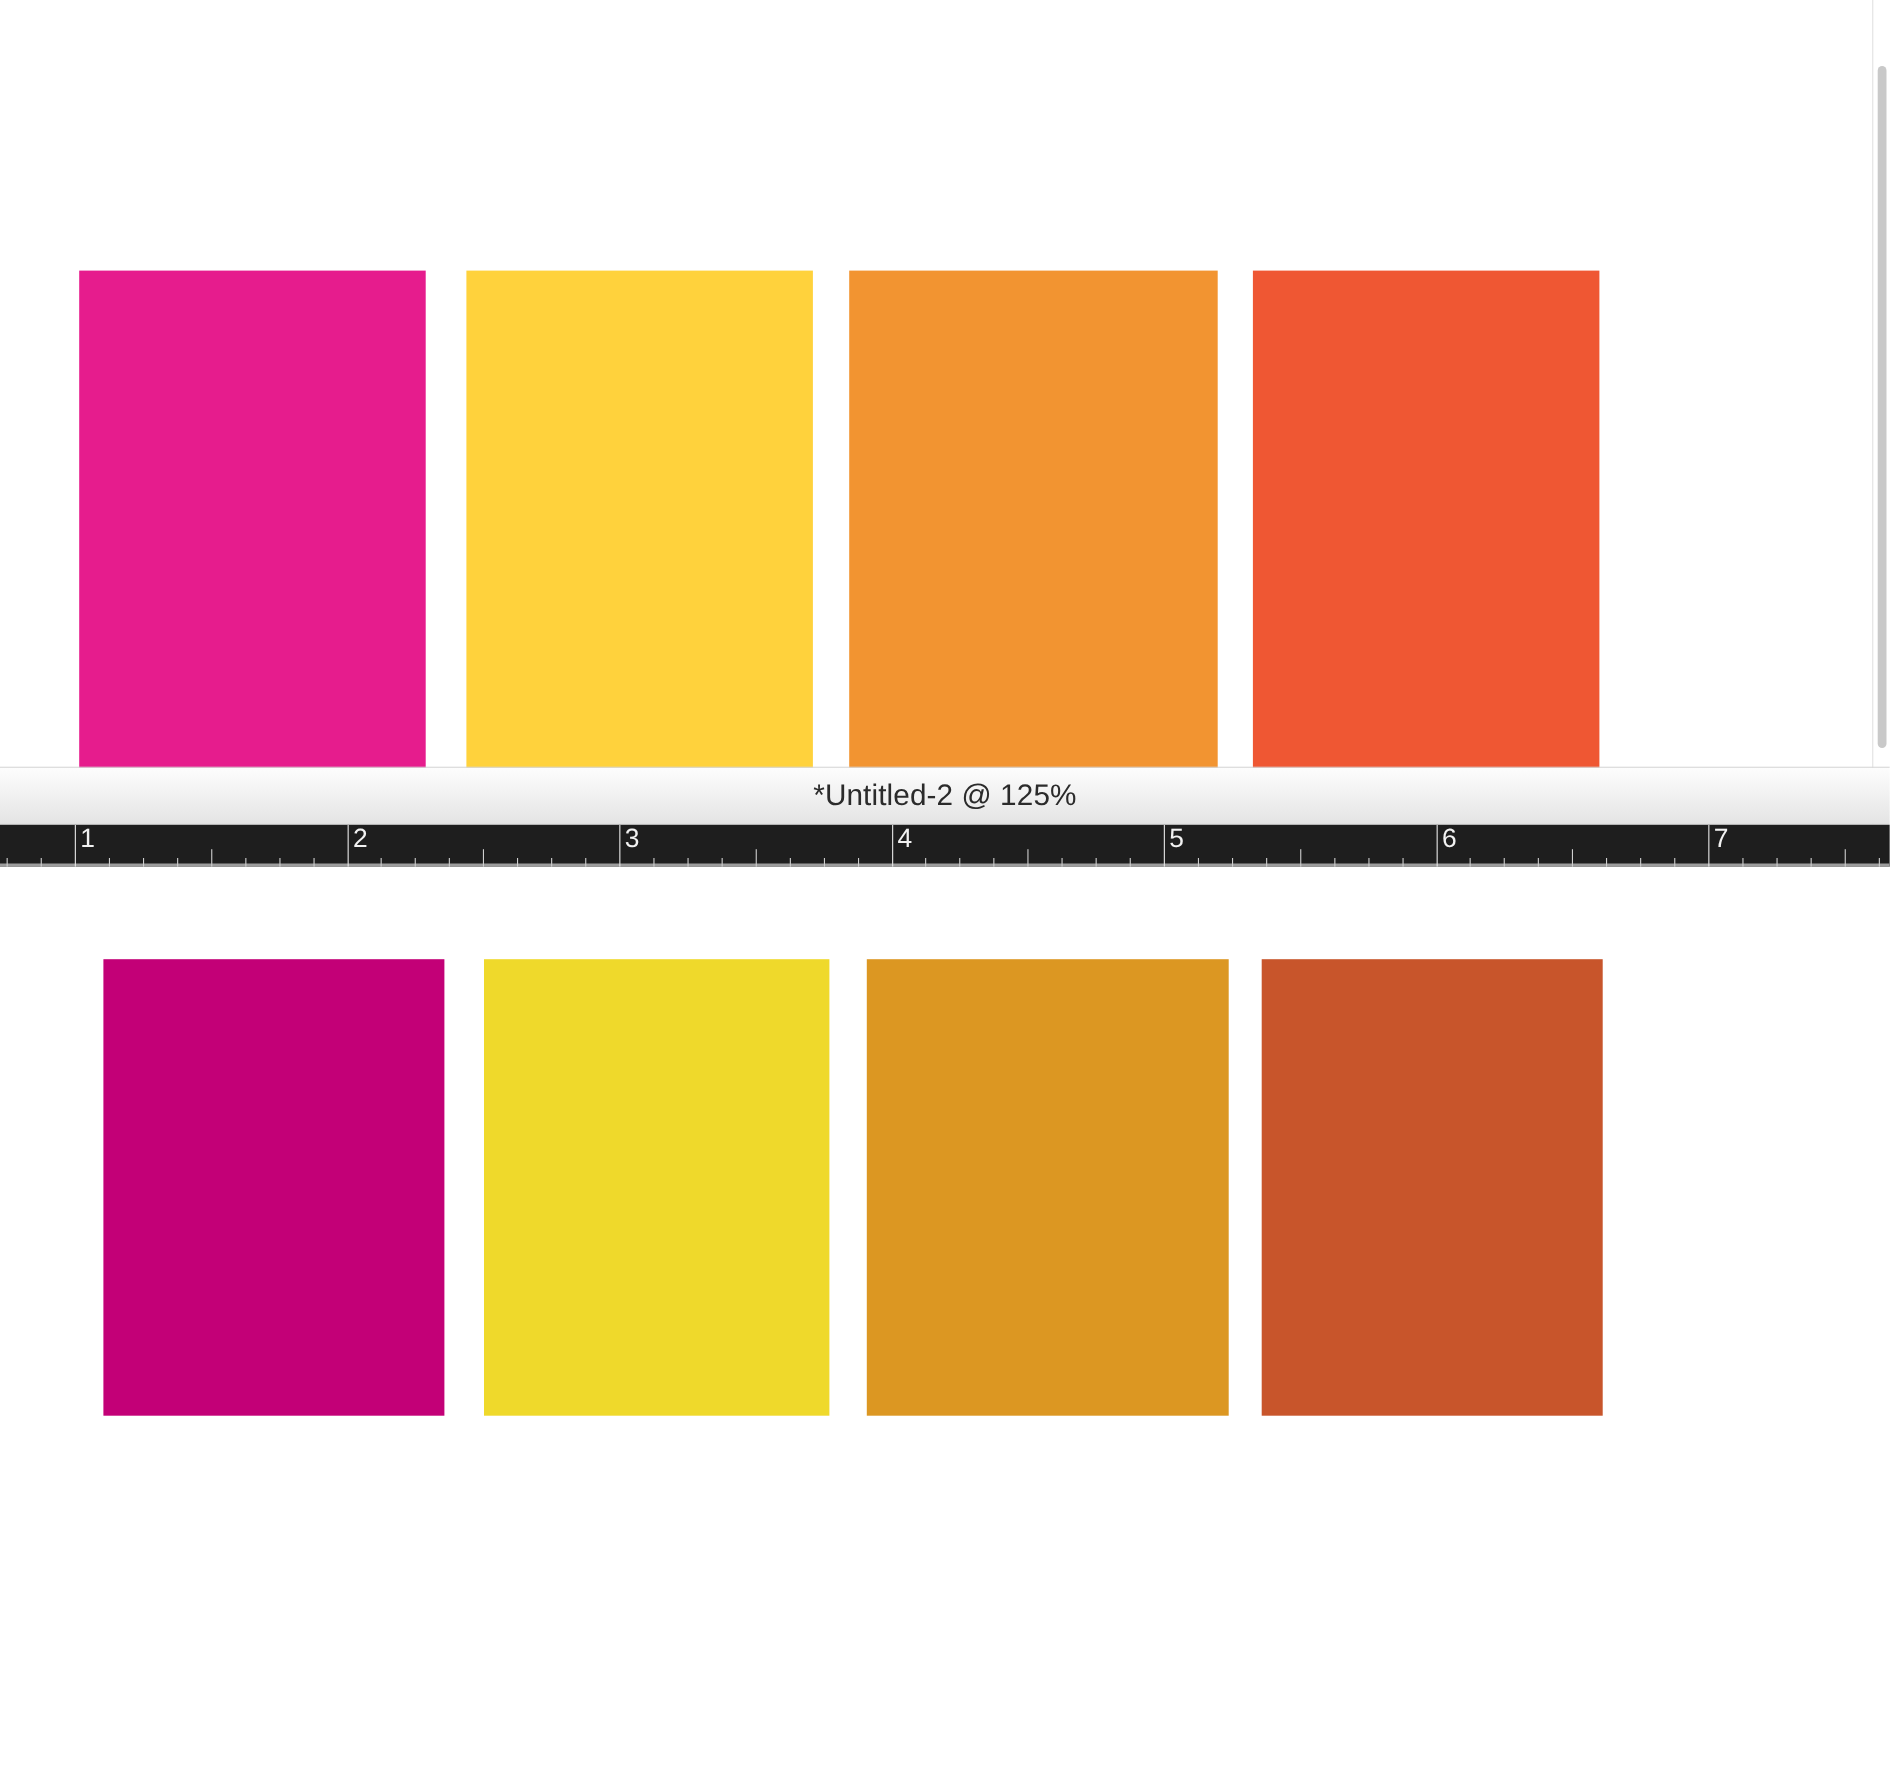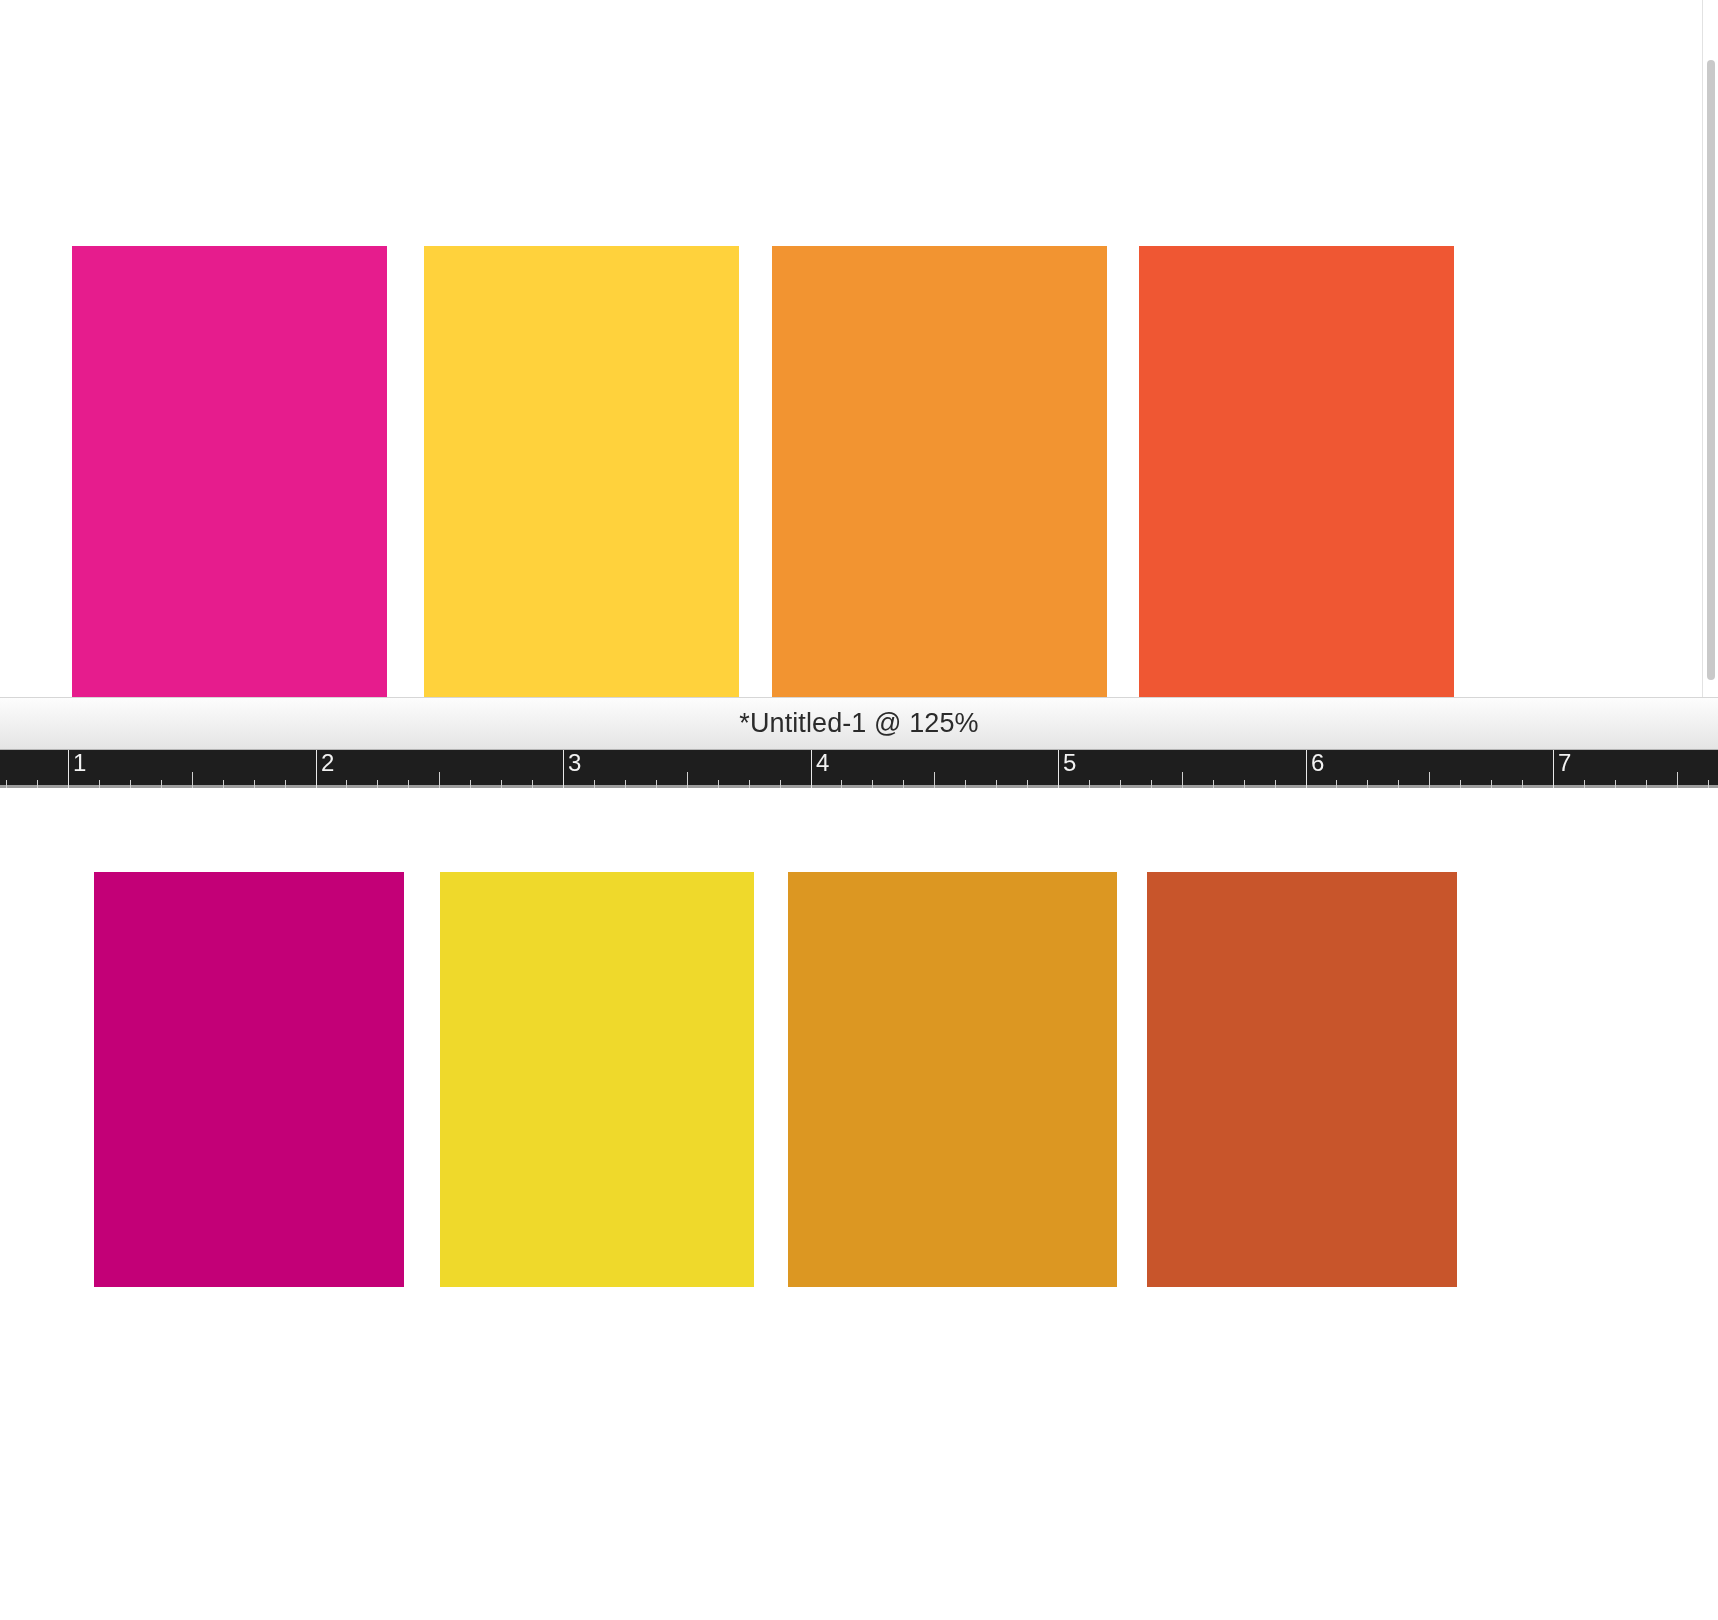--- a/index.html
+++ b/index.html
@@ -182,21 +182,21 @@
         <div class="swatch sw-t3" style="background-color: rgb(239, 87, 51);"></div>
       </div>
     </div>
 
     <div class="vscrollbar-track">
       <div class="vscrollbar-thumb"></div>
     </div>
   </div>
 
   <div class="title-bar">
-    <span class="title-text">*Untitled-1 @ 125%</span>
+    <span class="title-text">*Untitled-2 @ 125%</span>
   </div>
 
   <div class="ruler" id="ruler">
     <div class="ruler-bottom-edge"></div>
   <div class="ruler-tick minor" style="left: 6px;"></div>
       <div class="ruler-tick minor" style="left: 37px;"></div>
       <div class="ruler-tick major" style="left: 68px;"></div>
       <div class="ruler-tick minor" style="left: 99px;"></div>
       <div class="ruler-tick minor" style="left: 130px;"></div>
       <div class="ruler-tick minor" style="left: 161px;"></div>

